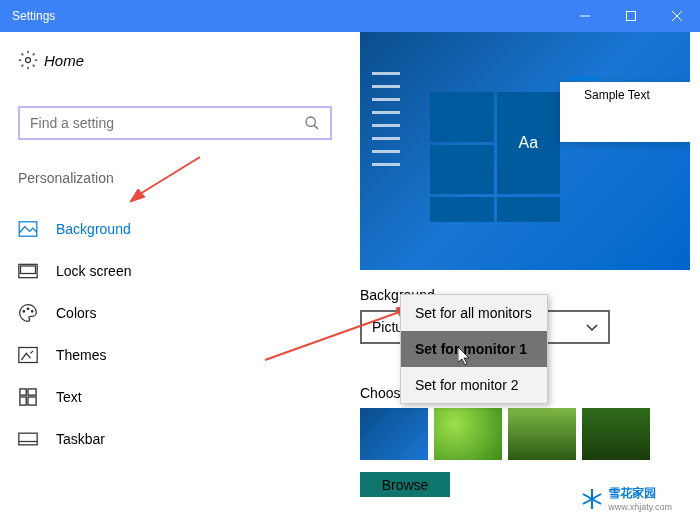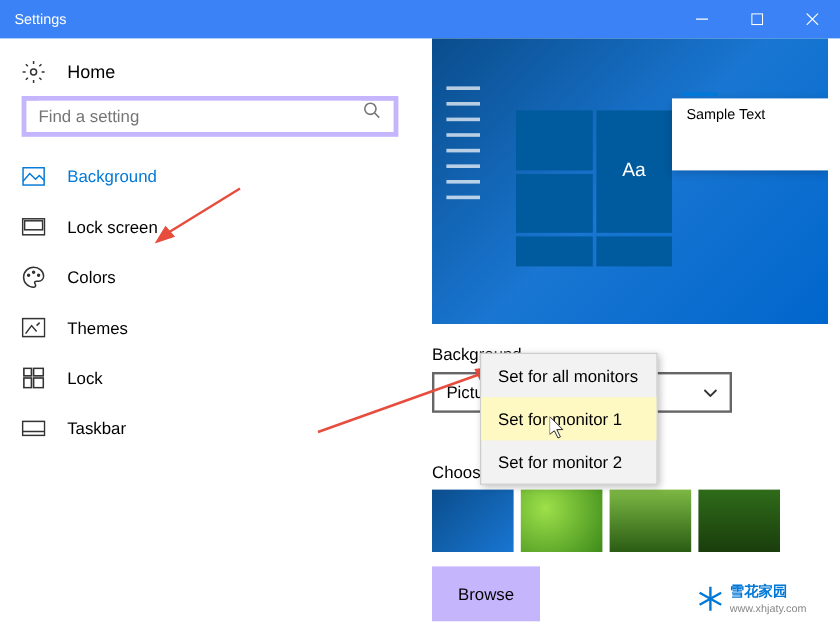--- a/index.html
+++ b/index.html
@@ -3,50 +3,50 @@
 <meta charset="utf-8">
 <style>
 * { margin:0; padding:0; box-sizing:border-box; font-family:"Segoe UI",Arial,sans-serif; }
 body { width:700px; height:518px; overflow:hidden; background:#fff; position:relative; }
 .titlebar { height:32px; background:#3b82f6; color:#fff; display:flex; align-items:center; padding-left:12px; font-size:12px; }
 .titlebar-spacer { flex:1; }
 .winbtn { width:46px; height:32px; display:flex; align-items:center; justify-content:center; }
 .winbtn svg { width:10px; height:10px; }
 .content { display:flex; height:486px; }
 .sidebar { width:350px; padding:18px 18px 0 18px; }
-.home-row { display:flex; align-items:center; gap:18px; margin-bottom:10px; font-size:15px; }
+.home-row { display:flex; align-items:center; gap:6px; margin-bottom:36px; font-size:15px;font-style:italic; }
 .icon-box { width:20px; display:flex; justify-content:center; }
-.search-box { border:4px solid #c4b5fd; height:34px; display:flex; padding:0 10px; margin-bottom:12px; }
+.search-box { border:2px solid #c4b5fd; height:34px; display:flex; align-items:center; padding:0 10px; margin-bottom:30px; }
 .search-box input { border:none; outline:none; flex:1; font-size:14px; color:#666; }
 .section-title { color:#666; font-size:14px; margin-bottom:22px; }
 .nav-item { display:flex; align-items:center; gap:18px; height:42px; font-size:14px; cursor:pointer; }
 .nav-item.active { color:#0078d7; }
 .main { flex:1; padding:0; position:relative; }
 .preview { position:absolute; left:10px; top:0; right:10px; height:238px; background:linear-gradient(135deg,#0a4d8c 0%,#1976d2 50%,#0066cc 100%); overflow:hidden; }
 .preview-sidebar { position:absolute; left:12px; top:40px; width:28px; }
 .preview-sidebar div { height:3px; background:rgba(255,255,255,0.7); margin-bottom:10px; }
 .preview-tiles { position:absolute; left:70px; top:60px; width:130px; height:130px; display:grid; grid-template-columns:1fr 1fr; grid-template-rows:1fr 1fr 0.5fr; gap:3px; }
 .tile { background:#005a9e; }
 .tile.big { grid-row:span 2; display:flex; align-items:center; justify-content:center; color:#fff; font-size:16px; }
-.sample-window { position:absolute; right:0; top:50px; width:130px; height:60px; background:#fff; padding:6px 12px; font-size:12px; box-shadow:0 2px 8px rgba(0,0,0,0.2); }
+.sample-window { position:absolute; right:0; top:50px; width:130px; height:60px; background:#fff; padding:6px 24px; font-size:12px; box-shadow:0 2px 8px rgba(0,0,0,0.2); }
 .sample-window::before { content:""; position:absolute; top:-5px; left:8px; width:30px; height:3px; background:#0078d7; }
 .bg-label { position:absolute; left:10px; top:255px; font-size:14px; }
 .dropdown { position:absolute; left:10px; top:278px; width:250px; height:34px; border:2px solid #666; display:flex; align-items:center; padding:0 10px; font-size:14px; }
 .dropdown-chevron { position:absolute; right:10px; }
 .context-menu { position:absolute; left:50px; top:262px; width:148px; background:#f2f2f2; border:1px solid #ccc; box-shadow:2px 2px 6px rgba(0,0,0,0.25); z-index:10; }
 .ctx-item { padding:10px 14px; font-size:14px; cursor:pointer; }
-.ctx-item.hover { background:#fef9c3; }
+.ctx-item.hover { background:#737373;font-weight:bold; }
 .choose-label { position:absolute; left:10px; top:353px; font-size:14px; }
 .thumbs { position:absolute; left:10px; top:376px; display:flex; gap:6px; }
 .thumb { width:68px; height:52px; }
 .t1 { background:linear-gradient(135deg,#0a4d8c,#1976d2); }
 .t2 { background:radial-gradient(circle at 30% 30%, #9de04a, #3d8b1a); }
 .t3 { background:linear-gradient(#7db844,#2a5c14); }
 .t4 { background:linear-gradient(#2f6b1a,#1a3d0c); }
-.browse-btn { position:absolute; left:10px; top:440px; width:90px; height:46px; background:#c4b5fd; border:none; font-size:14px; cursor:pointer; }
+.browse-btn { position:absolute; left:10px; top:440px; width:90px; height:25px; background:#0f766e; border:none; font-size:14px; cursor:pointer; }
 .arrow-red { position:absolute; pointer-events:none; }
 .arrow-red line,.arrow-red polygon { stroke:#e74c3c; fill:#e74c3c; }
 .cursor-img { position:absolute; left:108px; top:315px; z-index:20; pointer-events:none; }
 .watermark { position:absolute; right:28px; bottom:6px; font-size:12px; color:#0078d7; display:flex; align-items:center; gap:4px; }
 .watermark-icon { width:24px; height:24px; }
 </style>
 </head>
 <body>
 
 <div class="titlebar">
@@ -81,20 +81,21 @@
         </span>
       <span>Home</span>
     </div>
     <div class="search-box">
       <input type="text" placeholder="Find a setting" style="">
       <svg width="16" height="16" viewBox="0 0 24 24" fill="none" stroke="#777" stroke-width="2">
           <circle cx="10" cy="10" r="7"></circle>
           <line x1="21" y1="21" x2="15" y2="15"></line>
         </svg>
     </div>
+    <div class="section-title">Personalization</div>
 
     <div class="nav-item active">
       <span class="icon-box">
           <svg width="20" height="16" viewBox="0 0 24 20" fill="none" stroke="#0078d7" stroke-width="1.5">
             <rect x="1" y="1" width="22" height="18"></rect>
             <polyline points="1,15 8,7 14,13 18,9 23,14"></polyline>
           </svg>
         </span>
       <span>Background</span>
     </div>
@@ -129,21 +130,21 @@
     </div>
     <div class="nav-item">
       <span class="icon-box">
           <svg width="18" height="18" viewBox="0 0 20 20" fill="none" stroke="#333" stroke-width="1.5">
             <rect x="1" y="1" width="7" height="7"></rect>
             <rect x="10" y="1" width="9" height="7"></rect>
             <rect x="1" y="10" width="7" height="9"></rect>
             <rect x="10" y="10" width="9" height="9"></rect>
           </svg>
         </span>
-      <span>Lock</span>
+      <span>Text</span>
     </div>
     <div class="nav-item">
       <span class="icon-box">
           <svg width="20" height="14" viewBox="0 0 24 16" fill="none" stroke="#333" stroke-width="1.5">
             <rect x="1" y="1" width="22" height="14"></rect>
             <line x1="1" y1="11" x2="23" y2="11"></line>
           </svg>
         </span>
       <span>Taskbar</span>
     </div>

